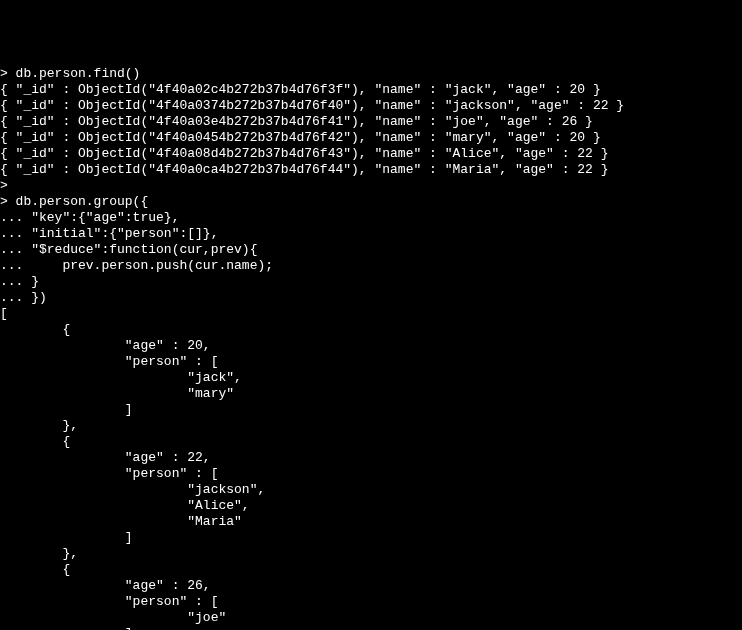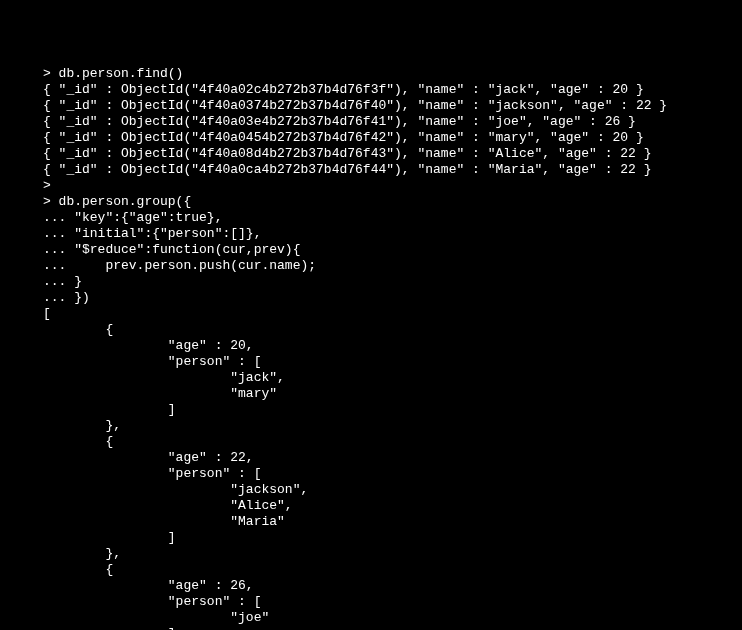--- a/index.html
+++ b/index.html
@@ -17,21 +17,20 @@
       white-space: pre;
       width: 742px;
       height: 630px;
       overflow: hidden;
     }
     .terminal {
       padding: 0;
     }
     .line {
       display: block;
-      padding-left: 43px;
     }
   </style>
 </head>
 <body>
 
 
 
 <div class="terminal" id="terminal"><span class="line">&gt; db.person.find()</span><span class="line">{ "_id" : ObjectId("4f40a02c4b272b37b4d76f3f"), "name" : "jack", "age" : 20 }</span><span class="line">{ "_id" : ObjectId("4f40a0374b272b37b4d76f40"), "name" : "jackson", "age" : 22 }</span><span class="line">{ "_id" : ObjectId("4f40a03e4b272b37b4d76f41"), "name" : "joe", "age" : 26 }</span><span class="line">{ "_id" : ObjectId("4f40a0454b272b37b4d76f42"), "name" : "mary", "age" : 20 }</span><span class="line">{ "_id" : ObjectId("4f40a08d4b272b37b4d76f43"), "name" : "Alice", "age" : 22 }</span><span class="line">{ "_id" : ObjectId("4f40a0ca4b272b37b4d76f44"), "name" : "Maria", "age" : 22 }</span><span class="line">&gt;</span><span class="line">&gt; db.person.group({</span><span class="line">... "key":{"age":true},</span><span class="line">... "initial":{"person":[]},</span><span class="line">... "$reduce":function(cur,prev){</span><span class="line">...     prev.person.push(cur.name);</span><span class="line">... }</span><span class="line">... })</span><span class="line">[</span><span class="line">        {</span><span class="line">                "age" : 20,</span><span class="line">                "person" : [</span><span class="line">                        "jack",</span><span class="line">                        "mary"</span><span class="line">                ]</span><span class="line">        },</span><span class="line">        {</span><span class="line">                "age" : 22,</span><span class="line">                "person" : [</span><span class="line">                        "jackson",</span><span class="line">                        "Alice",</span><span class="line">                        "Maria"</span><span class="line">                ]</span><span class="line">        },</span><span class="line">        {</span><span class="line">                "age" : 26,</span><span class="line">                "person" : [</span><span class="line">                        "joe"</span><span class="line">                ]</span></div>
 
 

